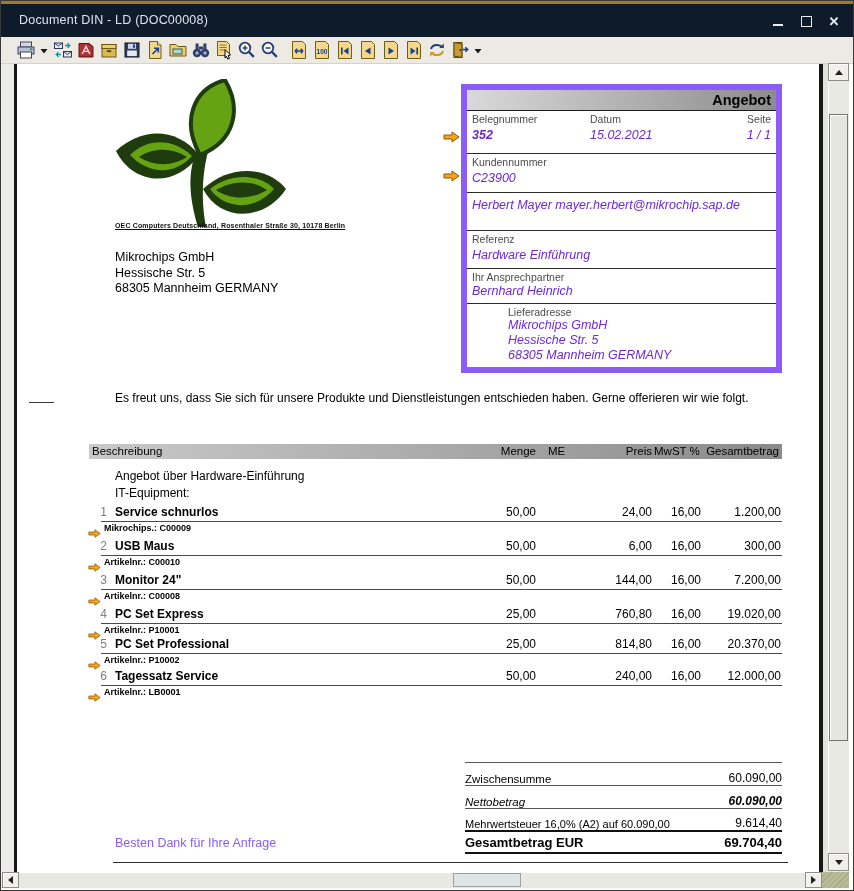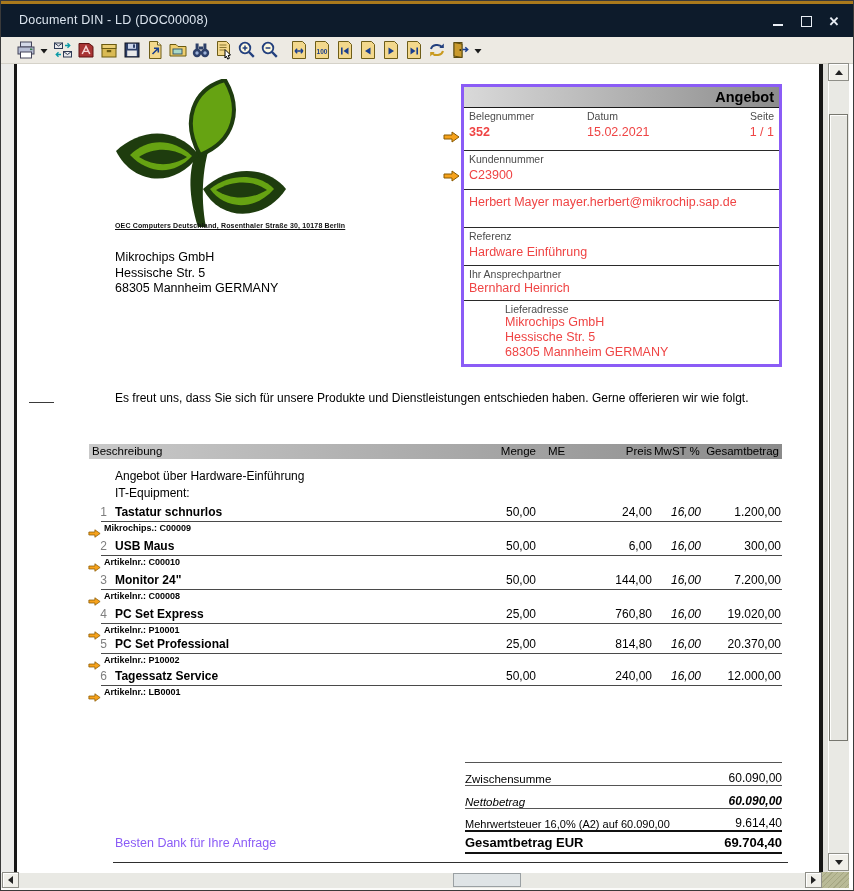--- a/index.html
+++ b/index.html
@@ -43,41 +43,41 @@
   .tri{width:0;height:0;}
   .tri-up{border-left:4px solid transparent;border-right:4px solid transparent;border-bottom:5px solid #222;}
   .tri-down{border-left:4px solid transparent;border-right:4px solid transparent;border-top:5px solid #222;}
   .tri-left{border-top:4px solid transparent;border-bottom:4px solid transparent;border-right:5px solid #222;}
   .tri-right{border-top:4px solid transparent;border-bottom:4px solid transparent;border-left:5px solid #222;}
   .bottom-strip{left:0;top:887px;width:854px;height:4px;background:#fbfbf9;}
   
   .doc-text{color:#000;}
   .oec-line{left:114px;top:221px;font-size:7px;font-weight:bold;text-decoration:underline;letter-spacing:.15px;color:#111;}
   .addr{left:114px;top:249px;font-size:12.5px;line-height:15.5px;color:#000;}
-  .infobox{left:460px;top:83px;width:321px;border:3px solid #8b5cf6;box-sizing:border-box;background:#fff;}
+  .infobox{left:460px;top:83px;width:321px;border:6px solid #8b5cf6;box-sizing:border-box;background:#fff;}
   .ib-head{height:20px;background:linear-gradient(to right,#d9d9d9,#8c8c8c);border-bottom:1px solid #1c1c1c;
     display:flex;align-items:center;justify-content:flex-end;padding-right:5px;font-size:14.5px;font-weight:bold;color:#000;}
   .ib-sec{border-bottom:1px solid #2a2a2a;padding:2px 5px 3px;box-sizing:border-box;}
   .ib-sec:last-child{border-bottom:none;margin-left:36px;}
   .ib-label{font-size:10.5px;color:#4c4c4c;}
-  .ib-val{font-size:12.5px;color:#ef4444;margin-top:3px;}
+  .ib-val{font-size:12.5px;color:#6d28d9;margin-top:3px;font-style:italic;}
   .ib-row1{display:flex;}
   .ib-col-b{width:118px;} .ib-col-d{flex:1;} .ib-col-s{width:60px;text-align:right;}
   .drill-arrow{width:17px;height:12px;}
   .foldmark{left:28px;top:401px;width:25px;height:0;border-top:1.5px solid #3a3a3a;}
   .intro{left:114px;top:390px;font-size:12px;color:#000;}
   .thead{left:88px;top:443px;width:693px;height:15px;background:linear-gradient(to right,#c9c9c9,#8b8b8b);
     font-size:11.5px;color:#000;}
   .thead span{position:absolute;top:1px;}
   .group-line{left:114px;font-size:12px;color:#000;}
   .item{left:0;top:0;width:854px;height:34px;}
   .item .num{position:absolute;left:86px;width:20px;text-align:right;font-size:12px;color:#7e7e7e;}
   .item .name{position:absolute;left:114px;font-size:12px;font-weight:bold;color:#000;white-space:nowrap;}
   .item .v{position:absolute;font-size:12px;color:#000;text-align:right;width:70px;}
-  .item .menge{left:465px;} .item .preis{left:581px;} .item .mwst{left:630px;font-style:italic;} .item .ges{left:710px;}
+  .item .menge{left:465px;} .item .preis{left:581px;} .item .mwst{left:630px;} .item .ges{left:710px;}
   .item .uline{position:absolute;left:100px;top:16px;width:681px;border-top:1px solid #4a4a4a;}
   .item .art-arrow{position:absolute;left:87px;top:19px;}
   .item .art{position:absolute;left:103px;top:18px;font-size:9px;font-weight:bold;color:#000;}
   .totals-row{left:464px;width:317px;border-top:1px solid #555;display:flex;justify-content:space-between;align-items:flex-end;padding-top:4px;box-sizing:border-box;}
   .t-label{font-size:11.5px;color:#000;}
   .t-val{font-size:12px;color:#000;}
   .grand{border-top:2.5px solid #111;border-bottom:2.5px solid #111;height:24px;align-items:center;padding-top:0;}
   .grand .t-label,.grand .t-val{font-size:13px;font-weight:bold;}
   .closing{left:114px;top:835px;font-size:12.5px;color:#8b5cf6;}
   .footer-line{left:112px;top:861px;width:675px;height:0;border-top:1.5px solid #2e2e2e;}
@@ -382,21 +382,21 @@
     <span style="left:493px;width:70px;text-align:right;">Preis</span>
     <span style="left:565px;">MwST %</span>
     <span style="left:617px;width:73px;text-align:right;">Gesamtbetrag</span>
   </div>
 
   <div class="abs group-line" style="top:468px;">Angebot über Hardware-Einführung</div>
   <div class="abs group-line" style="top:485px;">IT-Equipment:</div>
 
   <div class="abs item" style="top:504px;">
     <span class="num">1</span>
-    <span class="name">Tastatur schnurlos</span>
+    <span class="name">Service schnurlos</span>
     <span class="v menge">50,00</span>
     <span class="v preis">24,00</span>
     <span class="v mwst">16,00</span>
     <span class="v ges">1.200,00</span>
     <div class="uline"></div>
     <span class="art-arrow"><svg width="13" height="9" viewBox="0 0 17 12">
           <path d="M1,4 h8 v-3 l7,5 -7,5 v-3 h-8 z" fill="#F6A21C" stroke="#8a5a00"></path>
         </svg></span>
     <span class="art">Mikrochips.: C00009</span>
   </div>

